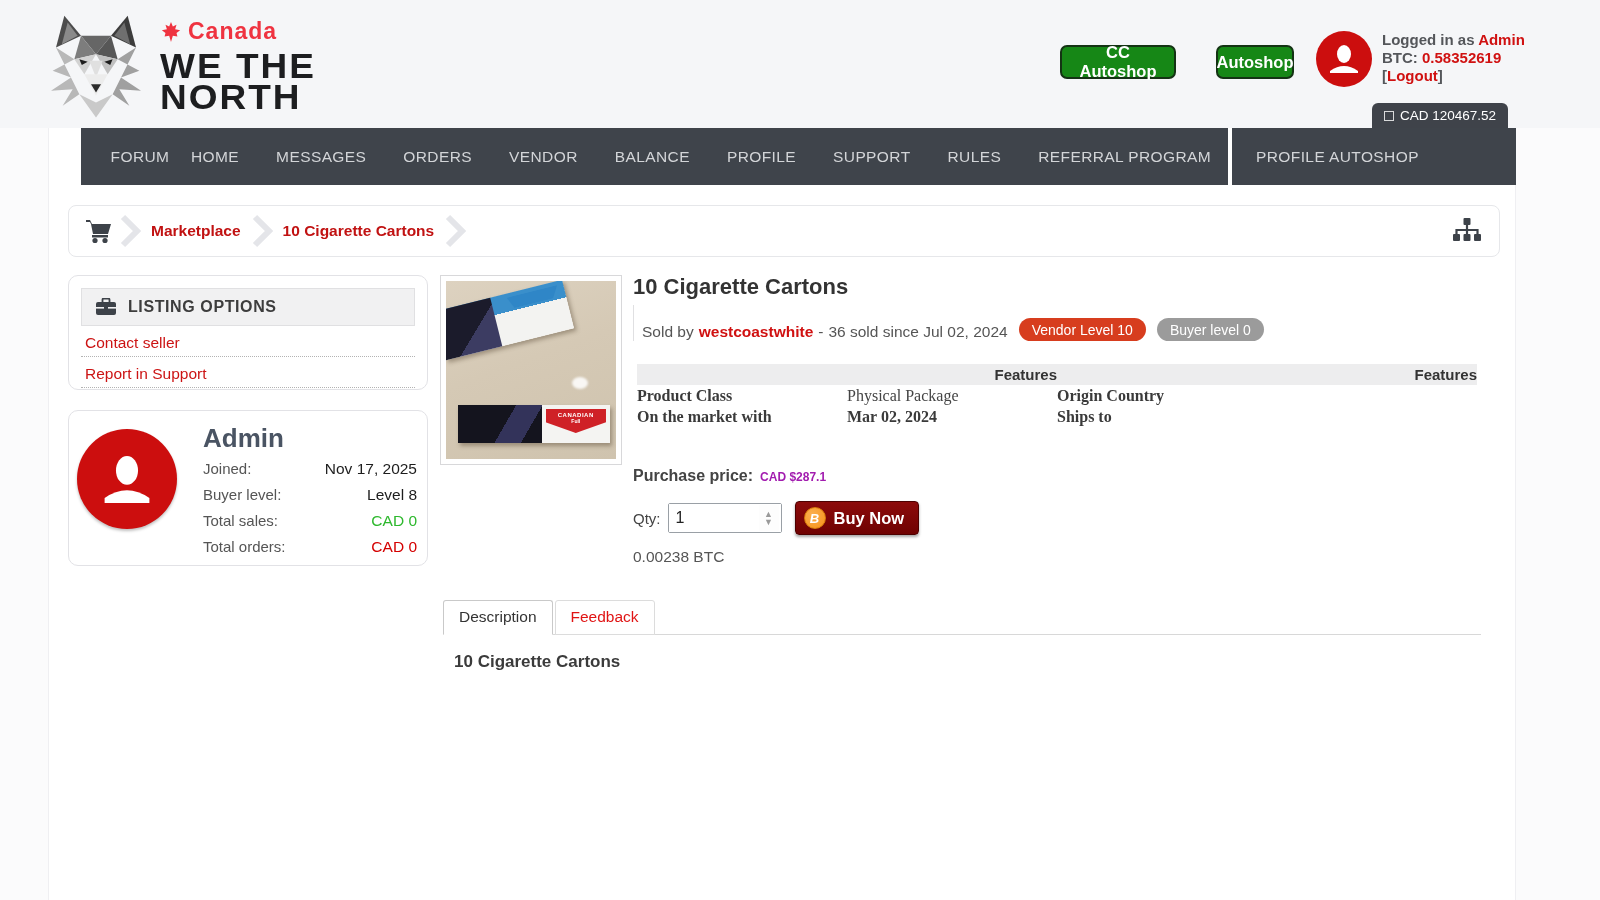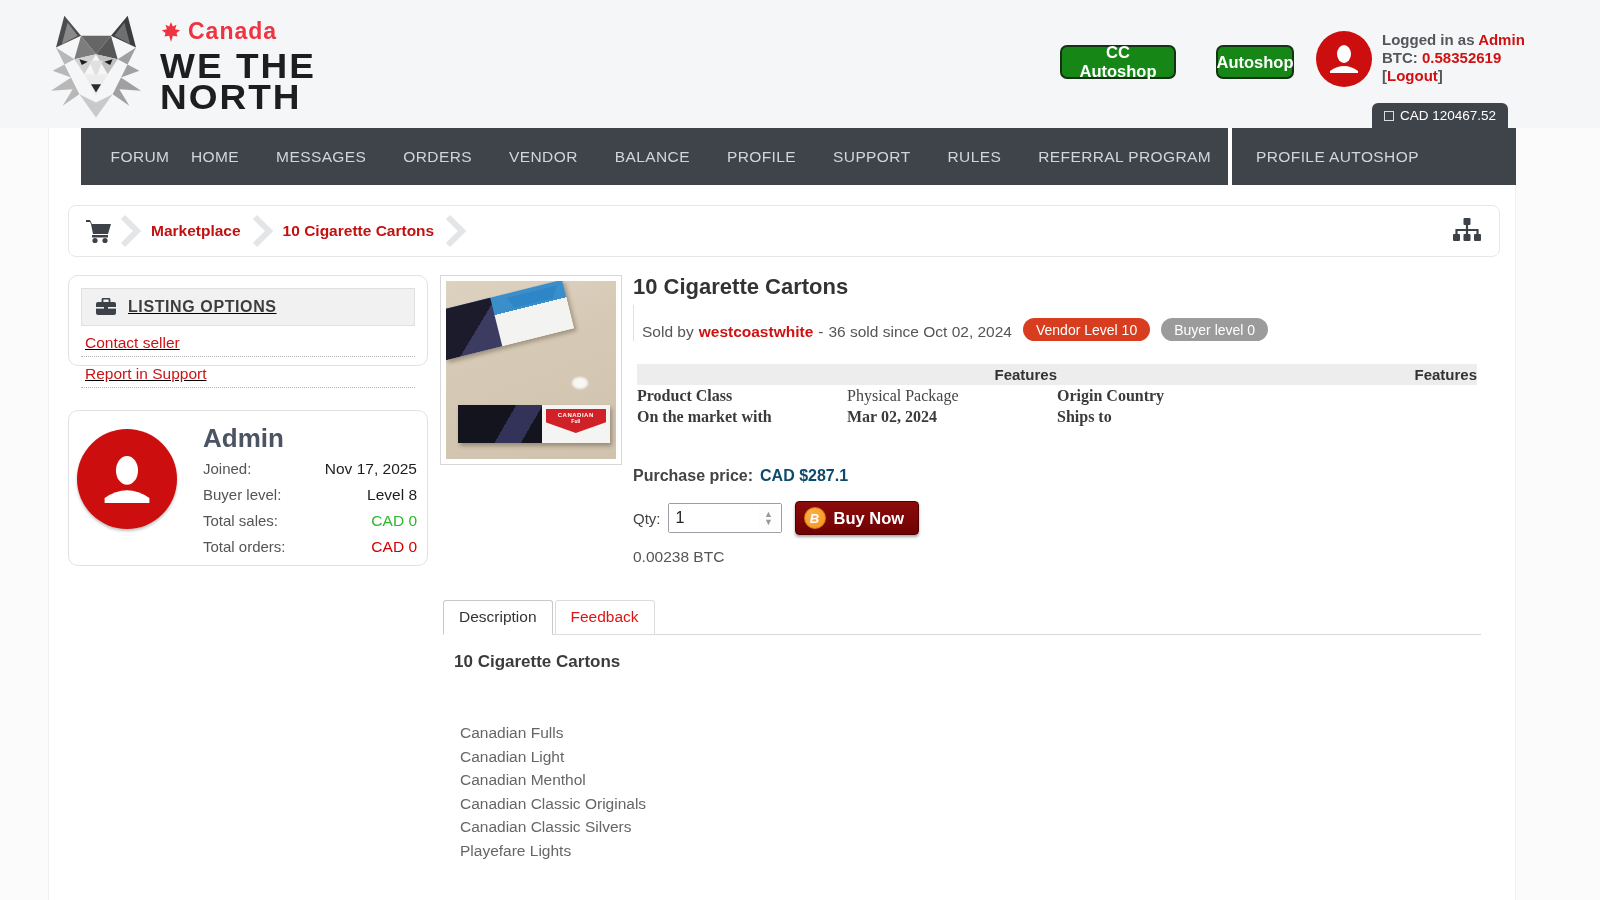--- a/index.html
+++ b/index.html
@@ -45,21 +45,21 @@
 
   
   .crumb-bar { position:absolute; left:68px; top:205px; width:1432px; height:52px; background:#fff;
                border:1px solid #e6e7ea; border-radius:8px; display:flex; align-items:center; padding:0 16px; }
   .crumb-link { color:#c11212; font-weight:bold; font-size:15.5px; margin:0 4px; cursor:pointer; }
   .crumb-chev { margin:0 6px; }
   .sitemap-btn { margin-left:auto; cursor:pointer; display:flex; align-items:center; }
 
   
   .card { position:absolute; background:#fff; border:1px solid #e2e2e6; border-radius:10px; }
-  .card-listing { left:68px; top:275px; width:360px; height:91px; padding:12px;text-decoration:underline; }
+  .card-listing { left:68px; top:275px; width:360px; height:115px; padding:12px; }
   .lo-head { height:38px; background:#f1f1f2; border:1px solid #e0e0e2; display:flex; align-items:center;
              gap:12px; padding:0 14px; }
   .lo-title { font-size:16px; font-weight:bold; color:#3d3d3d; letter-spacing:.6px; }
   .lo-link { display:block; padding:5px 4px 4px 4px; margin-top:3px; color:#cc1414; font-size:15.5px;
              border-bottom:1px dotted #b3b3b3; cursor:pointer; text-decoration:none; }
 
   .card-seller { left:68px; top:410px; width:360px; height:156px; }
   .seller-avatar { position:absolute; left:8px; top:18px; width:100px; height:100px; border-radius:50%;
                    background:#cc0e0e; display:flex; align-items:center; justify-content:center;
                    box-shadow:0 2px 3px rgba(0,0,0,.25); }
@@ -112,21 +112,21 @@
   .feat-head { display:flex; height:21px; background:#ededee; }
   .feat-head div { width:50%; text-align:right; font-size:15px; font-weight:bold; color:#333; line-height:21px; }
   .feat-row { display:flex; height:21px; font-family:"Liberation Serif", serif; font-size:16px; line-height:21px; }
   .feat-row div { width:25%; }
   .feat-lbl { font-weight:bold; color:#3a3a3a; }
   .feat-val { color:#444; }
   .feat-val-b { font-weight:bold; color:#3a3a3a; }
 
   .price-line { position:absolute; left:633px; top:467px; display:flex; align-items:baseline; gap:7px; }
   .price-lbl { font-size:16px; font-weight:bold; color:#444; }
-  .price-val { font-size:16px; font-weight:bold; color:#0c4a6e; }
+  .price-val { font-size:12px; font-weight:bold; color:#a21caf; }
 
   .qty-row { position:absolute; left:633px; top:501px; height:34px; display:flex; align-items:center; }
   .qty-lbl { font-size:15px; color:#444; margin-right:7px; }
   .qty-box { position:relative; width:114px; height:30px; border:1px solid #9aa0a6; border-radius:2px;
              background:#fff; }
   .qty-input { width:100%; height:100%; border:none; outline:none; font-size:16px; padding-left:7px;
                font-family:"Liberation Sans",sans-serif; color:#222; }
   .qty-spin { position:absolute; right:2px; top:1px; bottom:1px; width:20px; display:flex; flex-direction:column;
               align-items:center; justify-content:center; color:#9a9a9a; font-size:9px; line-height:8px;
               cursor:pointer; background:#fdfdfd; }
@@ -324,21 +324,21 @@
     </div>
   </div>
 
   <div class="prod-title">10 Cigarette Cartons</div>
 
   <div class="prod-sub-block">
     <div class="sold-line">
       <span>Sold by</span>
       <span class="vendor-link">westcoastwhite</span>
       <span>-</span>
-      <span>36 sold since Oct 02, 2024</span>
+      <span>36 sold since Jul 02, 2024</span>
       <span class="pill pill-vendor">Vendor Level 10</span>
       <span class="pill pill-buyer">Buyer level 0</span>
     </div>
   </div>
 
   <div class="feat-table">
     <div class="feat-head">
       <div>Features</div>
       <div>Features</div>
     </div>
@@ -377,22 +377,14 @@
   </div>
 
   <div class="btc-equiv">0.00238 BTC</div>
 
   <div class="tabs-bar">
     <span class="tab tab-active">Description</span>
     <span class="tab tab-idle">Feedback</span>
   </div>
 
   <div class="desc-heading">10 Cigarette Cartons</div>
-  <div class="desc-list">
-    <div>Canadian Fulls</div>
-    <div>Canadian Light</div>
-    <div>Canadian Menthol</div>
-    <div>Canadian Classic Originals</div>
-    <div>Canadian Classic Silvers</div>
-    <div>Playefare Lights</div>
-  </div>
 
 </div>
 
 </body></html>

